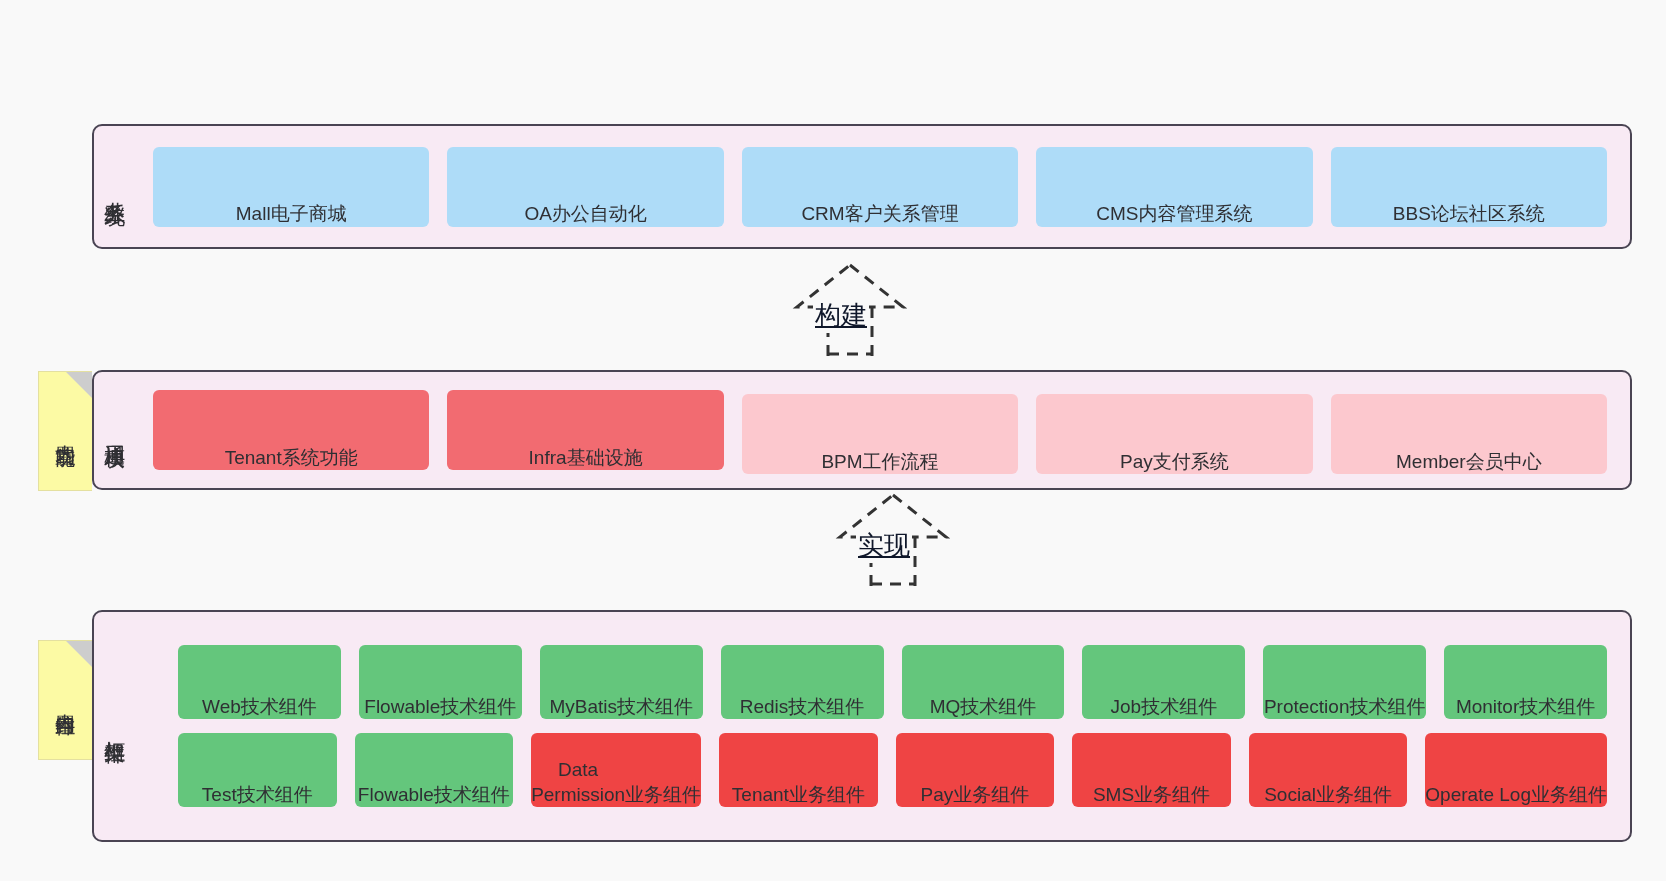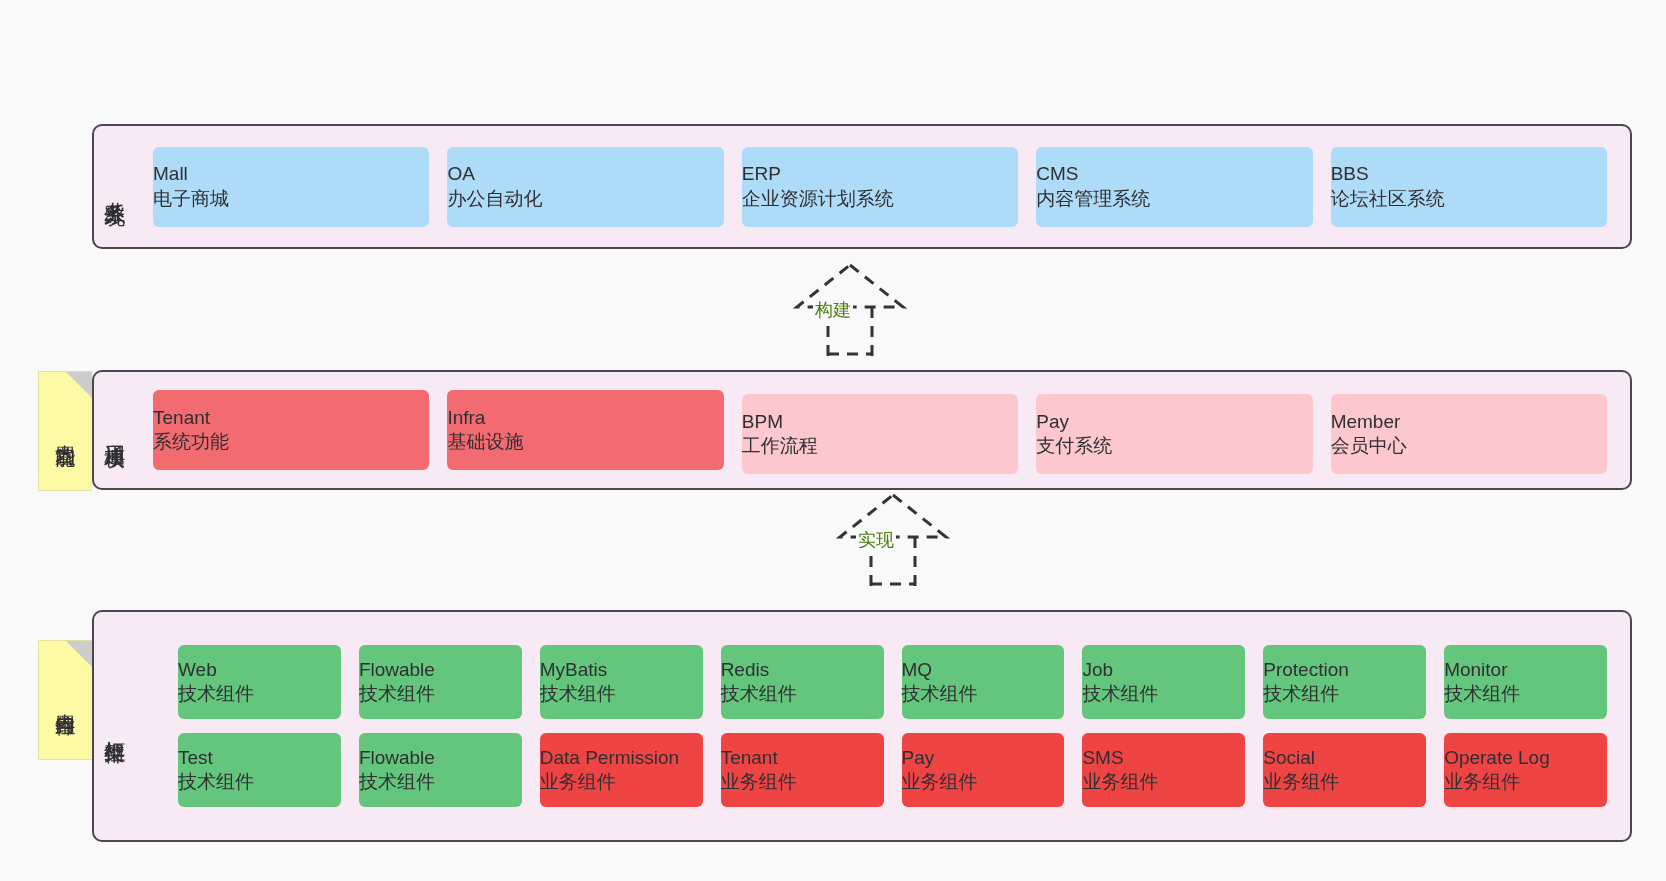--- a/index.html
+++ b/index.html
@@ -65,22 +65,22 @@
     width: 100%;
     gap: 0;
   }
 
   
   .node {
     flex: 1 1 0;
     margin: 0 9px;
     border-radius: 6px;
     display: flex;
-    flex-direction: column;
-    align-items: flex-start;
+    flex-direction: row;
+    align-items: flex-end;
     justify-content: center;
     text-align: center;
     font-size: 19px;
     line-height: 1.28;
     color: #2F2F33;
     box-sizing: border-box;
     user-select: none;
   }
   .node .line-en { white-space: nowrap; }
   .node .line-cn { white-space: nowrap; }
@@ -127,48 +127,49 @@
 
   
   .arrow {
     position: absolute;
     width: 190px;
     height: 96px;
   }
   .arrow svg { display: block; overflow: visible; }
   .arrow-label {
     position: absolute;
-    font-size: 18px;
-    color: #4d7c0f;
+    font-size: 26px;
+    color: #0f172a;
     background: #F9F9F9;
     padding: 0 2px;
     white-space: nowrap;
     user-select: none;
+    text-decoration: underline;
   }
 </style>
 </head>
 <body>
 
 <div id="stage">
 
   <div class="layer" id="layer-business" style="left:92px; top:124px; width:1540px; height:125px;">
     <div class="layer-title">业务系统</div>
     <div class="layer-body">
 
       <div class="node h-tall c-blue">
         <span class="line-en">Mall</span>
         <span class="line-cn">电子商城</span>
       </div>
       <div class="node h-tall c-blue">
         <span class="line-en">OA</span>
         <span class="line-cn">办公自动化</span>
       </div>
       <div class="node h-tall c-blue">
-        <span class="line-en">ERP</span>
-        <span class="line-cn">企业资源计划系统</span>
+        <span class="line-en">CRM</span>
+        <span class="line-cn">客户关系管理</span>
       </div>
       <div class="node h-tall c-blue">
         <span class="line-en">CMS</span>
         <span class="line-cn">内容管理系统</span>
       </div>
       <div class="node h-tall c-blue">
         <span class="line-en">BBS</span>
         <span class="line-cn">论坛社区系统</span>
       </div>
 

